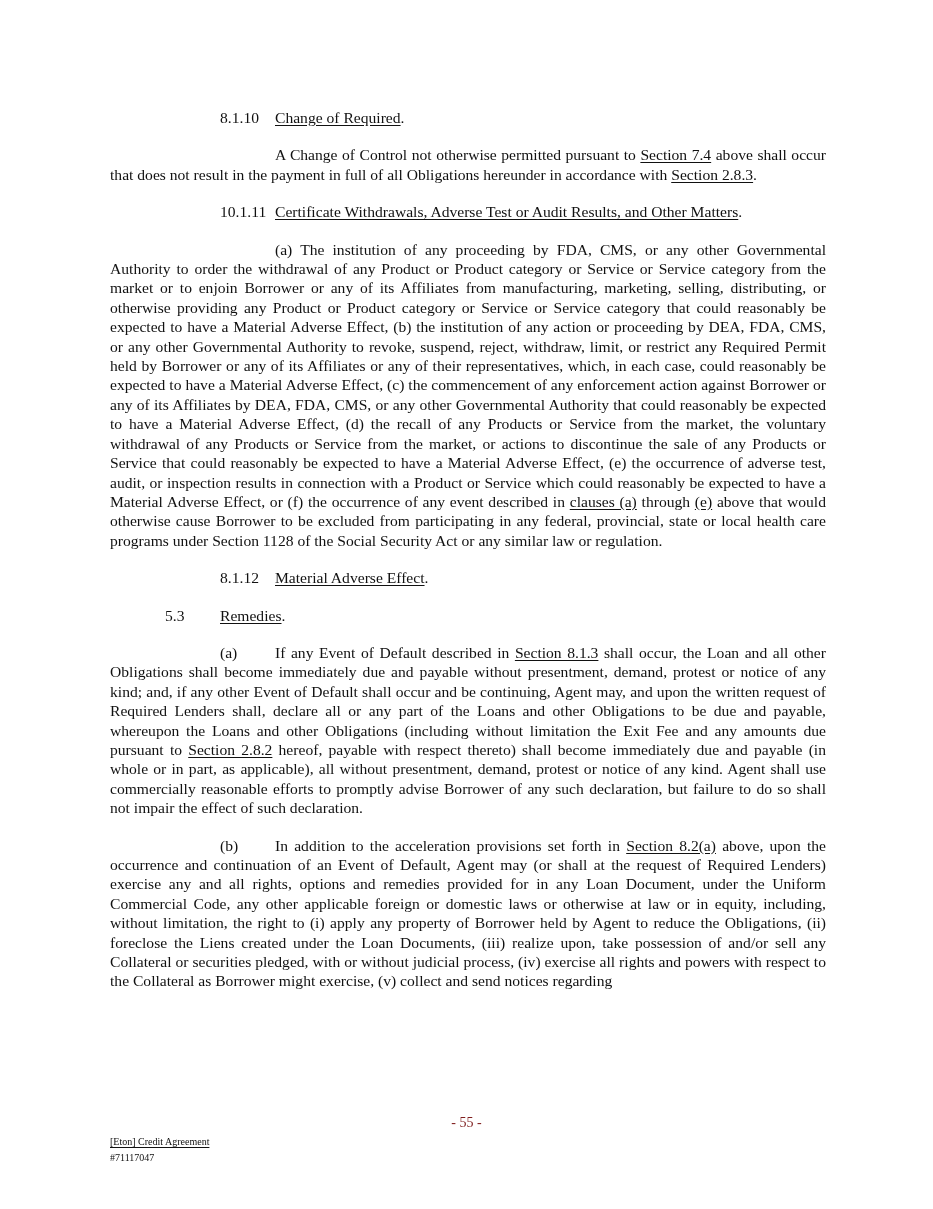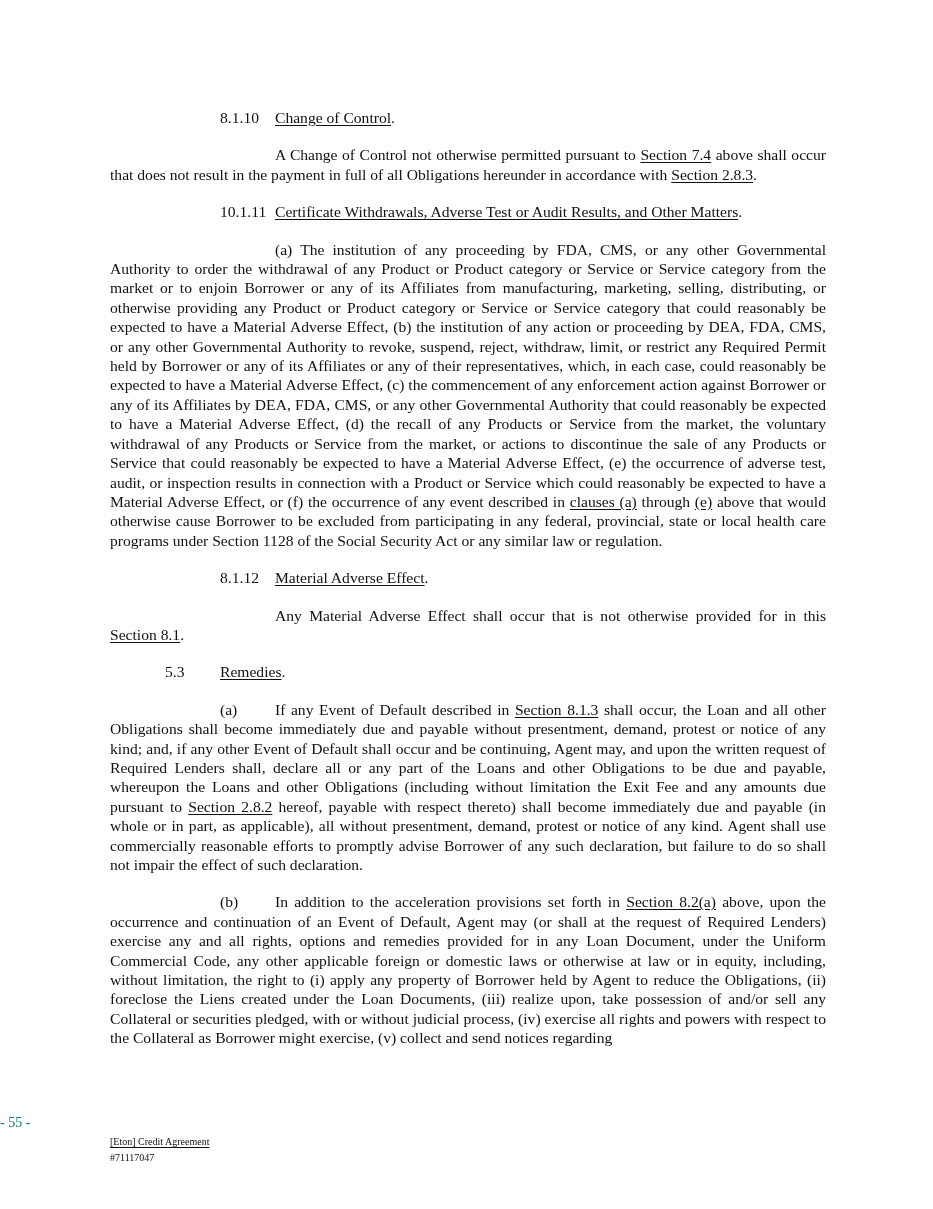--- a/index.html
+++ b/index.html
@@ -13,52 +13,49 @@
   .heading { margin: 0 0 18px 0; white-space: nowrap; }
   .h3 { padding-left: 110px; }
   .h2 { padding-left: 55px; }
   .num { display: inline-block; }
   .h3 .num { width: 55px; }
   .h2 .num { width: 55px; }
   .para { margin: 12px 0 18px 0; text-align: justify; text-indent: 165px; }
   .para.sub { text-indent: 110px; }
   .para .tag { display: inline-block; width: 55px; text-indent: 0; }
   .footer-page {
-    position: absolute; top: 1115px; left: 0; width: 933px; 
-    font-family: "Liberation Serif", serif; font-size: 14px; color: #0f766e;
+    position: absolute; top: 1115px; left: 0; width: 933px; text-align: center;
+    font-family: "Liberation Serif", serif; font-size: 14px; color: #7f1d1d;
   }
   .footer-doc {
     position: absolute; left: 110px; top: 1134px;
     font-family: "Liberation Serif", serif; font-size: 10px; line-height: 16px; color: #111;
   }
 </style>
 </head>
 <body>
 
 <div class="page">
 
   <p class="heading h3">
-    <span class="num">8.1.10</span><span class="u">Change of Control</span><span>.</span>
+    <span class="num">8.1.10</span><span class="u">Change of Required</span><span>.</span>
   </p>
   <p class="para">
     <span>A Change of Control not otherwise permitted pursuant to </span><span class="u">Section 7.4</span><span> above shall occur that does not result in the payment in full of all Obligations hereunder in accordance with </span><span class="u">Section 2.8.3</span><span>.</span>
   </p>
 
   <p class="heading h3">
     <span class="num">10.1.11</span><span class="u">Certificate Withdrawals, Adverse Test or Audit Results, and Other Matters</span><span>.</span>
   </p>
   <p class="para">
     <span>(a) The institution of any proceeding by FDA, CMS, or any other Governmental Authority to order the withdrawal of any Product or Product category or Service or Service category from the market or to enjoin Borrower or any of its Affiliates from manufacturing, marketing, selling, distributing, or otherwise providing any Product or Product category or Service or Service category that could reasonably be expected to have a Material Adverse Effect, (b) the institution of any action or proceeding by DEA, FDA, CMS, or any other Governmental Authority to revoke, suspend, reject, withdraw, limit, or restrict any Required Permit held by Borrower or any of its Affiliates or any of their representatives, which, in each case, could reasonably be expected to have a Material Adverse Effect, (c) the commencement of any enforcement action against Borrower or any of its Affiliates by DEA, FDA, CMS, or any other Governmental Authority that could reasonably be expected to have a Material Adverse Effect, (d) the recall of any Products or Service from the market, the voluntary withdrawal of any Products or Service from the market, or actions to discontinue the sale of any Products or Service that could reasonably be expected to have a Material Adverse Effect, (e) the occurrence of adverse test, audit, or inspection results in connection with a Product or Service which could reasonably be expected to have a Material Adverse Effect, or (f) the occurrence of any event described in </span><span class="u">clauses (a)</span><span> through </span><span class="u">(e)</span><span> above that would otherwise cause Borrower to be excluded from participating in any federal, provincial, state or local health care programs under Section 1128 of the Social Security Act or any similar law or regulation.</span>
   </p>
 
   <p class="heading h3">
     <span class="num">8.1.12</span><span class="u">Material Adverse Effect</span><span>.</span>
-  </p>
-  <p class="para">
-    <span>Any Material Adverse Effect shall occur that is not otherwise provided for in this </span><span class="u">Section 8.1</span><span>.</span>
   </p>
 
   <p class="heading h2">
     <span class="num">5.3</span><span class="u">Remedies</span><span>.</span>
   </p>
 
   <p class="para sub">
     <span class="tag">(a)</span><span>If any Event of Default described in </span><span class="u">Section 8.1.3</span><span> shall occur, the Loan and all other Obligations shall become immediately due and payable without presentment, demand, protest or notice of any kind; and, if any other Event of Default shall occur and be continuing, Agent may, and upon the written request of Required Lenders shall, declare all or any part of the Loans and other Obligations to be due and payable, whereupon the Loans and other Obligations (including without limitation the Exit Fee and any amounts due pursuant to </span><span class="u">Section 2.8.2</span><span> hereof, payable with respect thereto) shall become immediately due and payable (in whole or in part, as applicable), all without presentment, demand, protest or notice of any kind.  Agent shall use commercially reasonable efforts to promptly advise Borrower of any such declaration, but failure to do so shall not impair the effect of such declaration.</span>
   </p>
 

